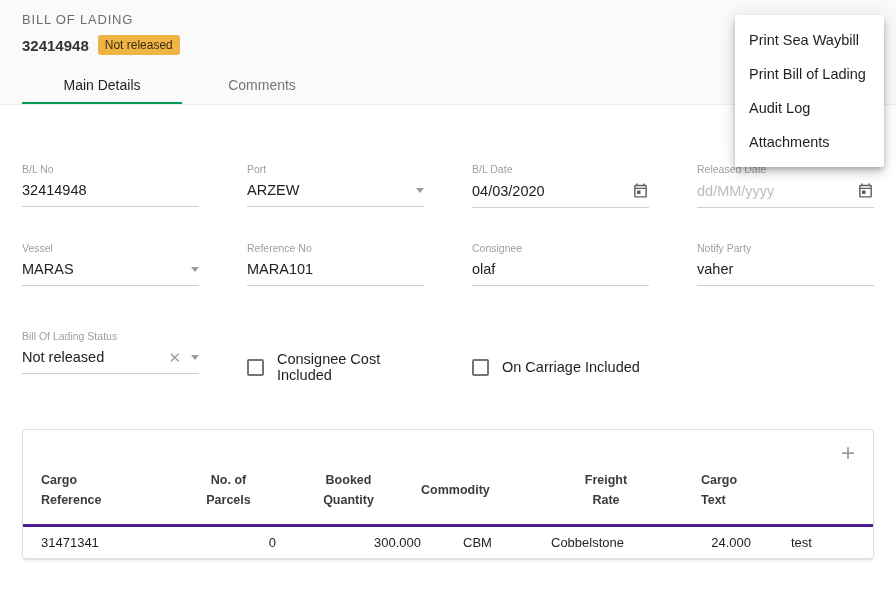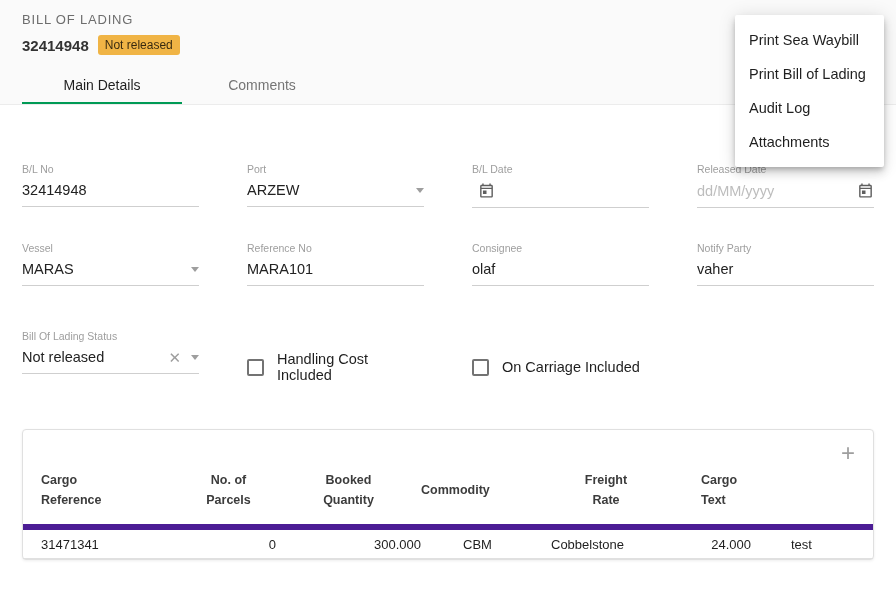--- a/index.html
+++ b/index.html
@@ -88,21 +88,21 @@
   }
   .thead{padding-top:6px;padding-bottom:14px;}
   .th{
     font-size:12.5px;font-weight:600;color:#3c3c3c;line-height:1.6;white-space:pre-line;
   }
   .td{font-size:13px;color:#1f1f1f;}
   .al-r{text-align:center;}
   .pl-42{padding-left:42px;}
   .pl-40{padding-left:40px;}
   .trow{
-    border-top:6px solid #4c1d95;border-bottom:1px solid #e0e0e0;
+    border-top:3px solid #4c1d95;border-bottom:1px solid #e0e0e0;
     height:35px;
   }
   .trow .td{display:flex;align-items:center;height:100%;}
   .trow .td.al-r{justify-content:flex-end;}
   
   .menu{
     position:absolute;top:15px;right:12px;width:149px;background:#fff;z-index:10;
     box-shadow:0 3px 5px -1px rgba(0,0,0,.2),0 6px 10px rgba(0,0,0,.14),0 1px 18px rgba(0,0,0,.12);
     border-radius:2px;padding:8px 0;
   }
@@ -141,20 +141,21 @@
       <div class="fvalue">
         <span class="val">ARZEW</span>
         <span class="adorn">
             <span class="caret"></span>
           </span>
       </div>
     </div>
     <div class="field">
       <div class="flabel">B/L Date</div>
       <div class="fvalue">
+        <span class="val">04/03/2020</span>
         <span class="adorn">
           <span class="cal">
             <svg width="17" height="17" viewBox="0 0 24 24">
                 <path fill="#5f5f5f" d="M19 4h-1V2h-2v2H8V2H6v2H5c-1.1 0-2 .9-2 2v14c0 1.1.9 2 2 2h14c1.1 0 2-.9 2-2V6c0-1.1-.9-2-2-2zm0 16H5V10h14v10zM5 8V6h14v2H5zm2 4h5v5H7v-5z"></path>
               </svg>
           </span>
         </span>
       </div>
     </div>
     <div class="field">
@@ -208,21 +209,21 @@
       <div class="fvalue">
         <span class="val">Not released</span>
         <span class="adorn">
           <span class="clear-x">✕</span>
           <span class="caret"></span>
         </span>
       </div>
     </div>
     <div class="chk-wrap">
       <span class="chk-box"></span>
-      <span class="chk-label">Handling Cost Included</span>
+      <span class="chk-label">Consignee Cost Included</span>
     </div>
     <div class="chk-wrap">
       <span class="chk-box"></span>
       <span class="chk-label">On Carriage Included</span>
     </div>
     <div></div>
   </div>
 
   <div class="card">
     <div class="card-top">

